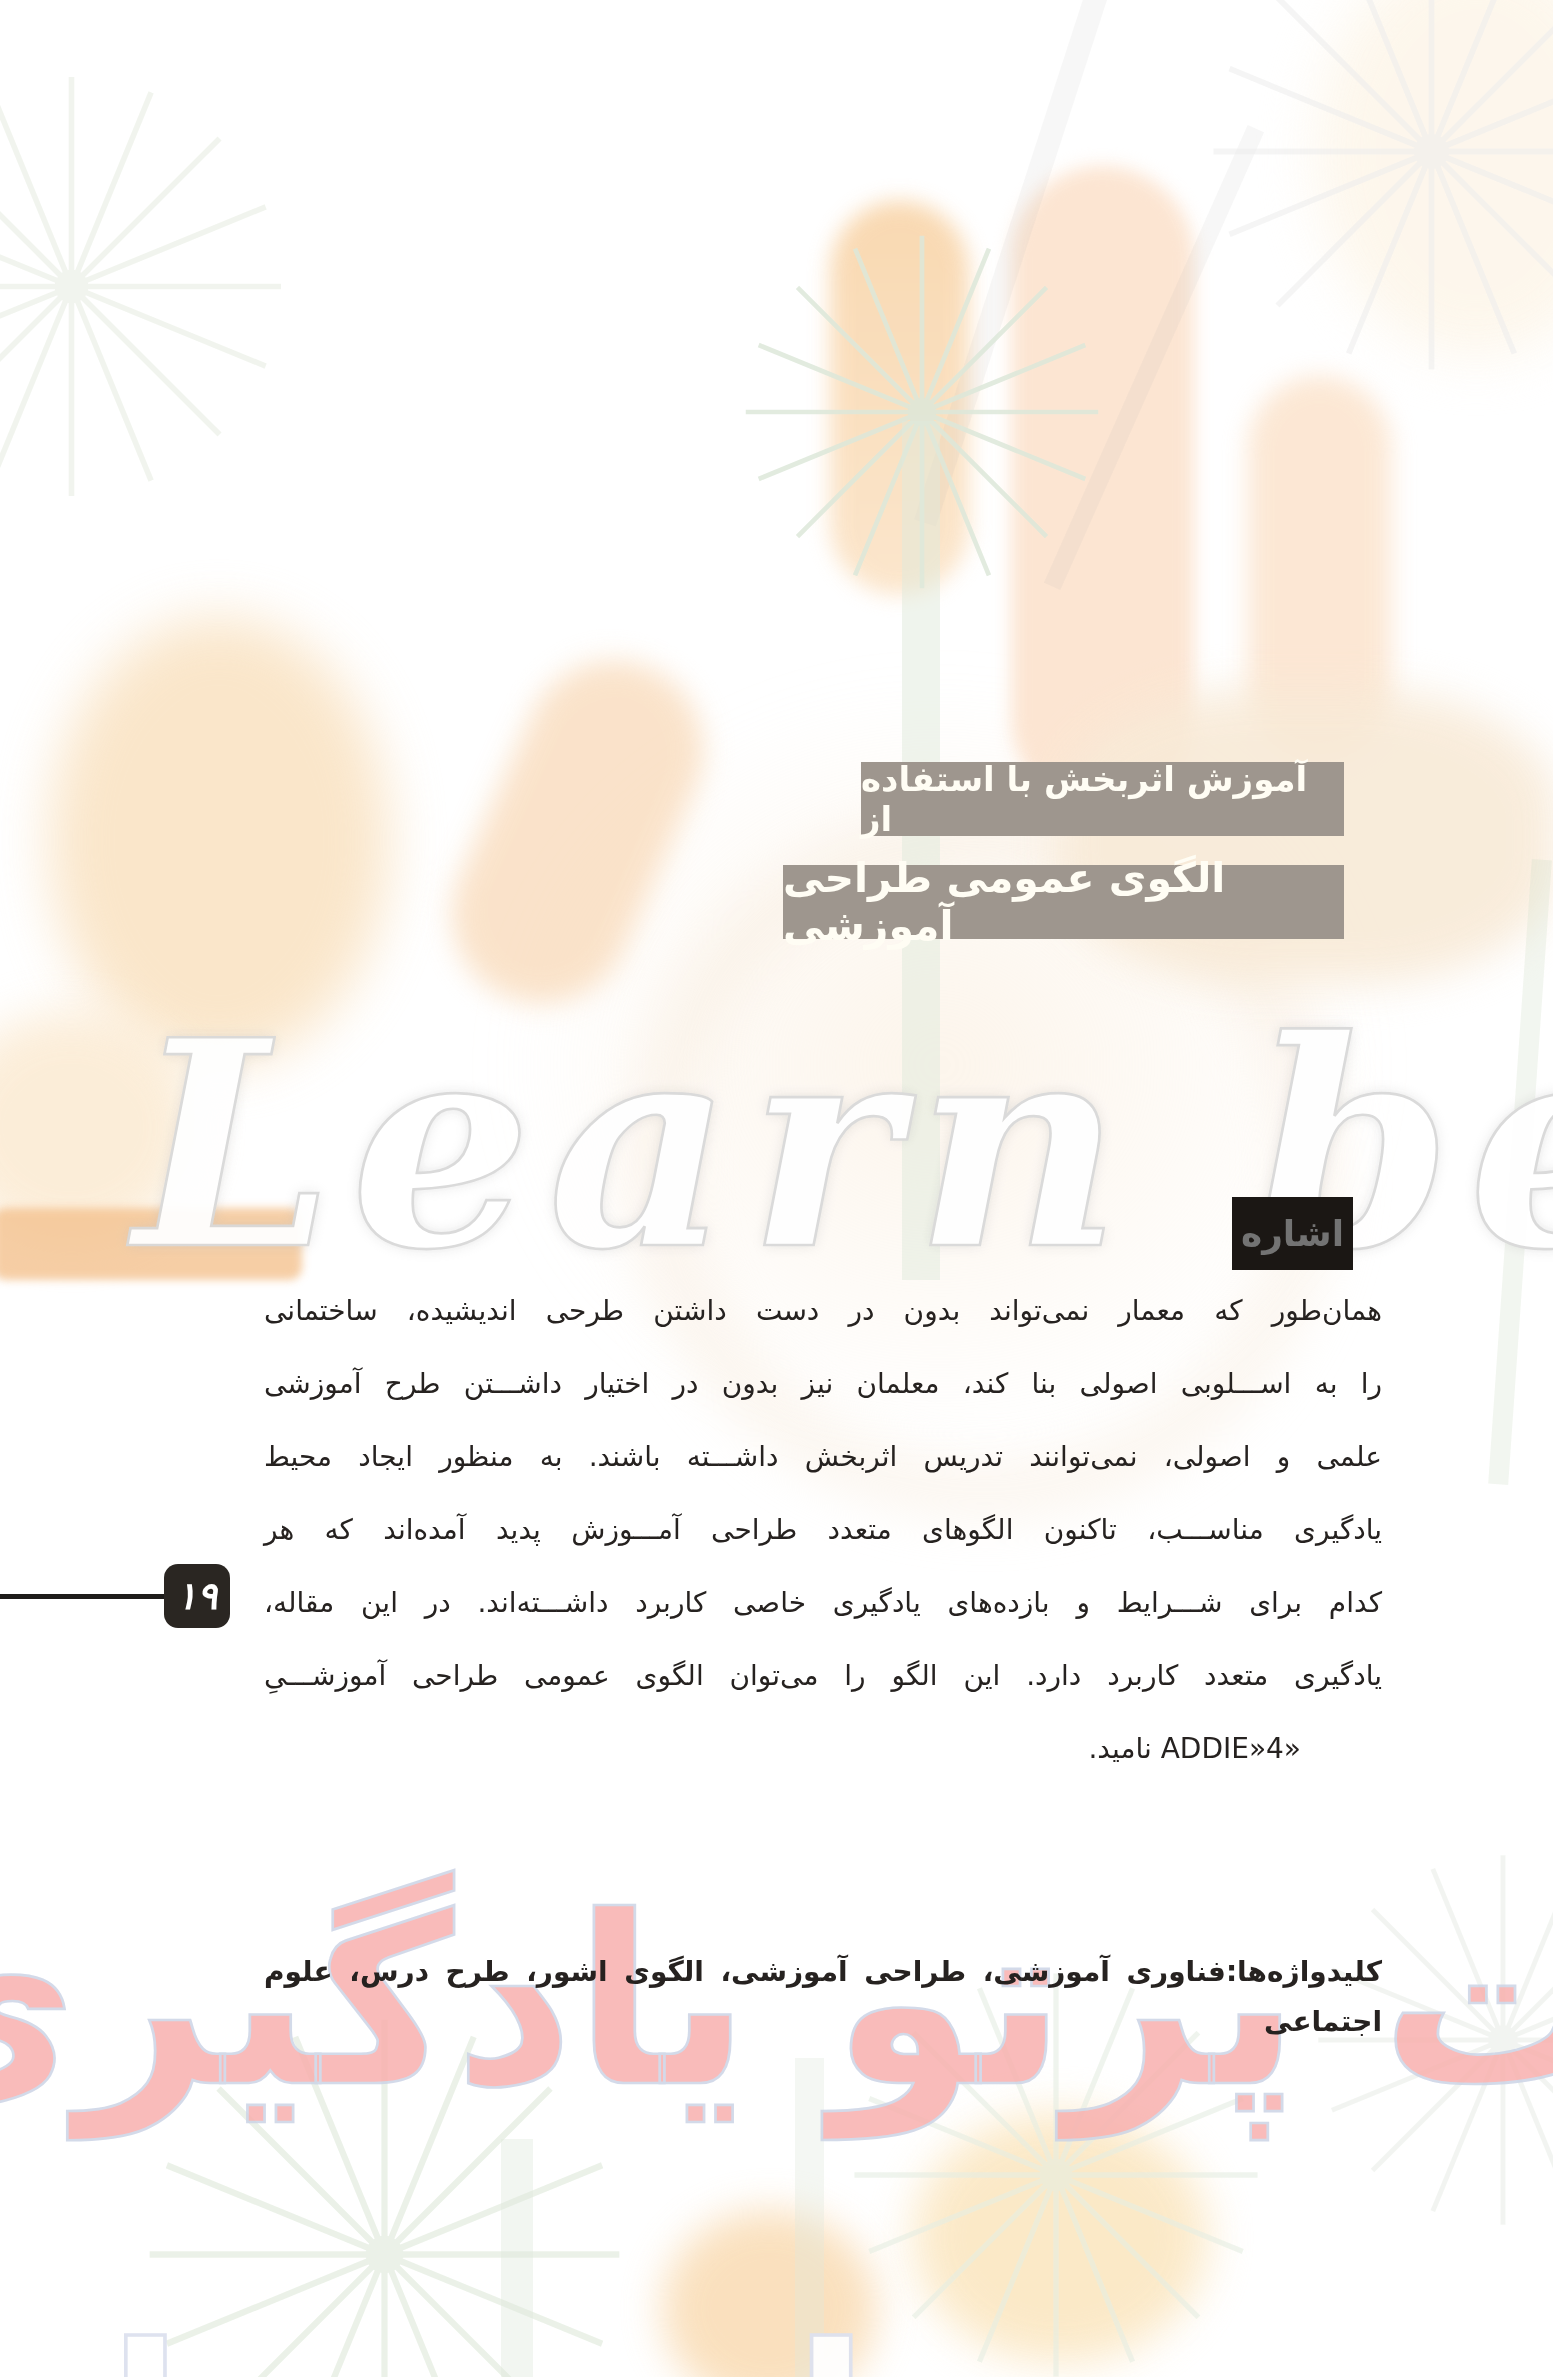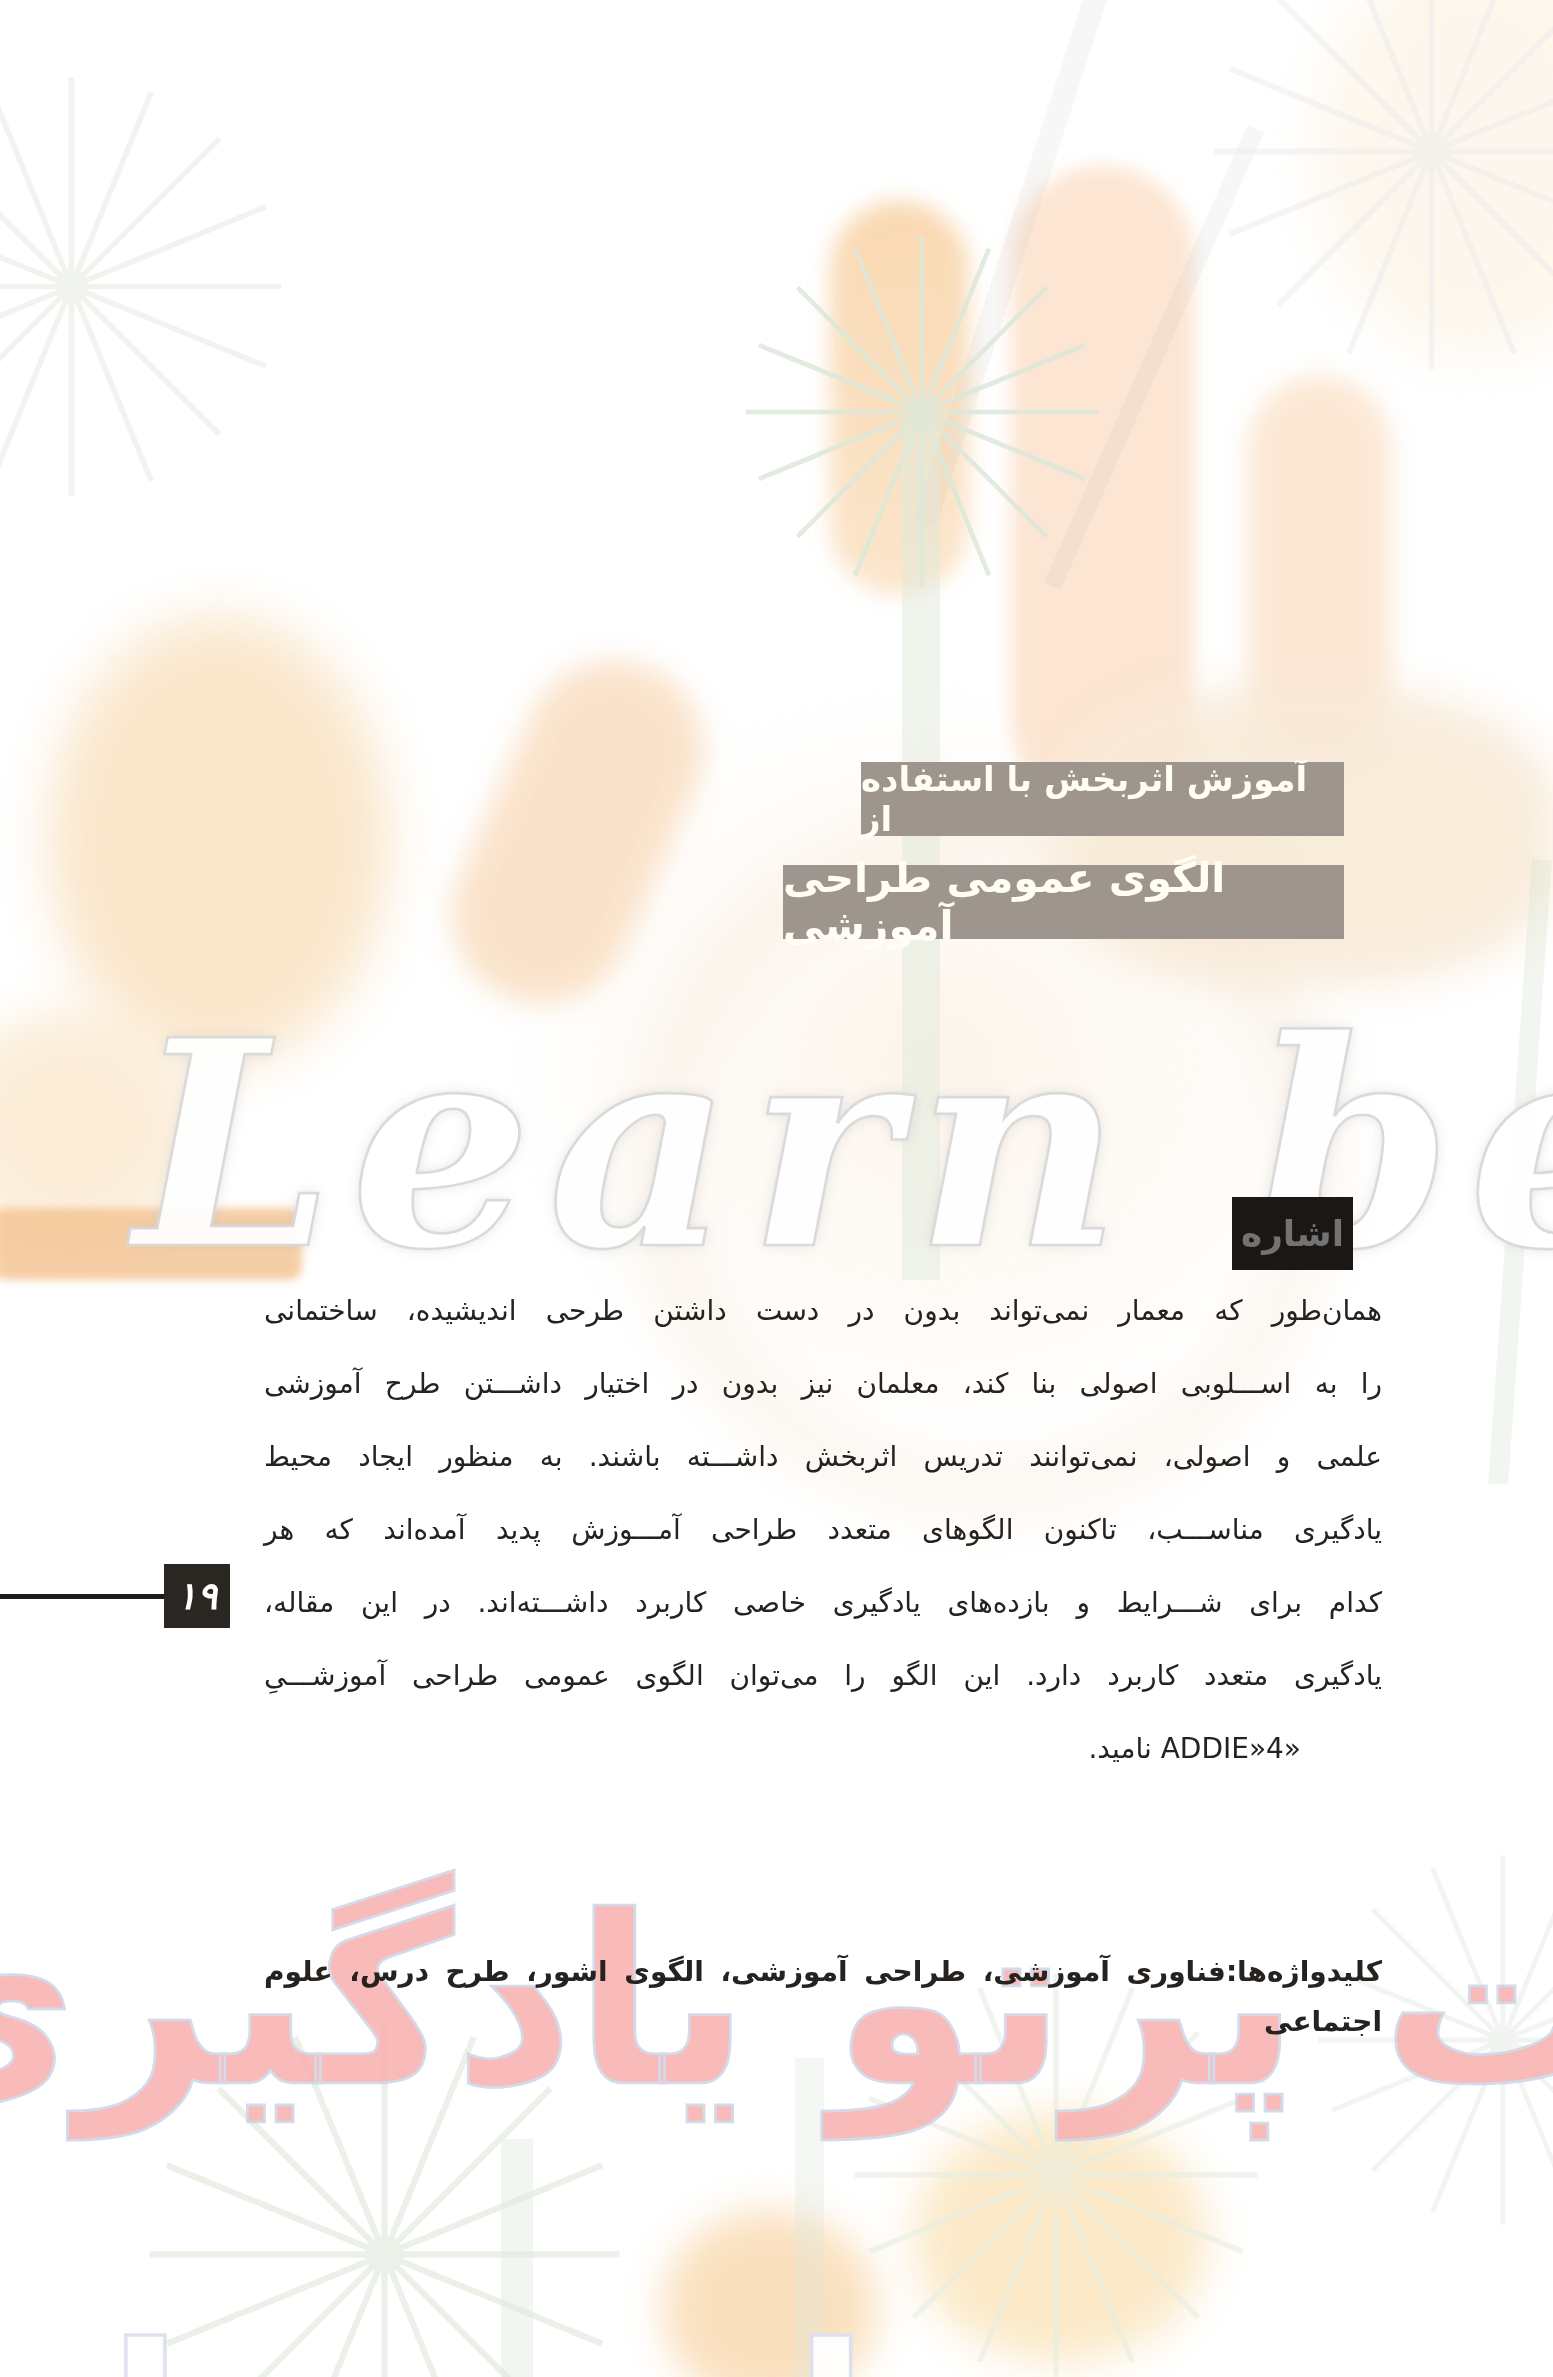--- a/index.html
+++ b/index.html
@@ -46,21 +46,21 @@
      display:flex;align-items:center;justify-content:center;font-size:36px;font-weight:bold;z-index:6;}
   .abstract{position:absolute;top:1274px;right:171px;width:1118px;direction:rtl;z-index:6;
      color:#262220;font-size:28px;line-height:73px;}
   .abs-line{text-align:justify;text-align-last:justify;height:73px;}
   .abs-line.short{text-align-last:right;padding-right:81px;}
   .kw{position:absolute;top:1947px;right:171px;width:1118px;direction:rtl;z-index:6;
      color:#262220;font-size:28px;line-height:50px;font-weight:bold;text-align:justify;text-align-last:justify;}
   .kw .kw-label{font-weight:bold;}
   .page-rule{position:absolute;left:0;top:1594px;width:164px;height:4.5px;background:#1e1c1a;z-index:6;}
   .page-badge{position:absolute;left:164px;top:1564px;width:66px;height:64px;background:#2a2622;color:#ffffff;
-     display:flex;align-items:center;justify-content:center;font-size:38px;font-weight:bold;font-style:italic;z-index:6;}
+     display:flex;align-items:center;justify-content:center;font-size:38px;font-weight:bold;font-style:italic;z-index:6;border-radius:14px;}
 </style>
 </head>
 <body>
 
 <div class="page">
 
   
   <div class="blob b-palm"></div>
   <div class="blob b-ring"></div>
   <div class="blob b-f1"></div>

